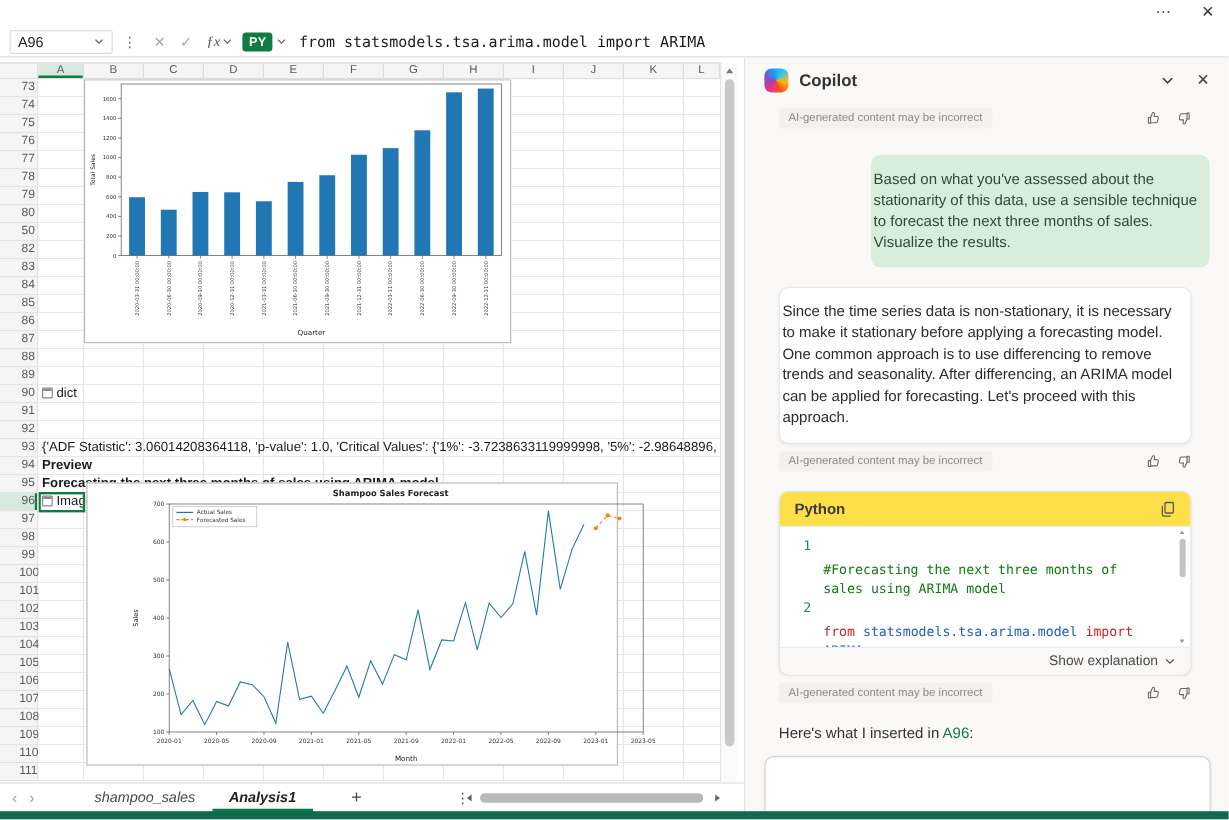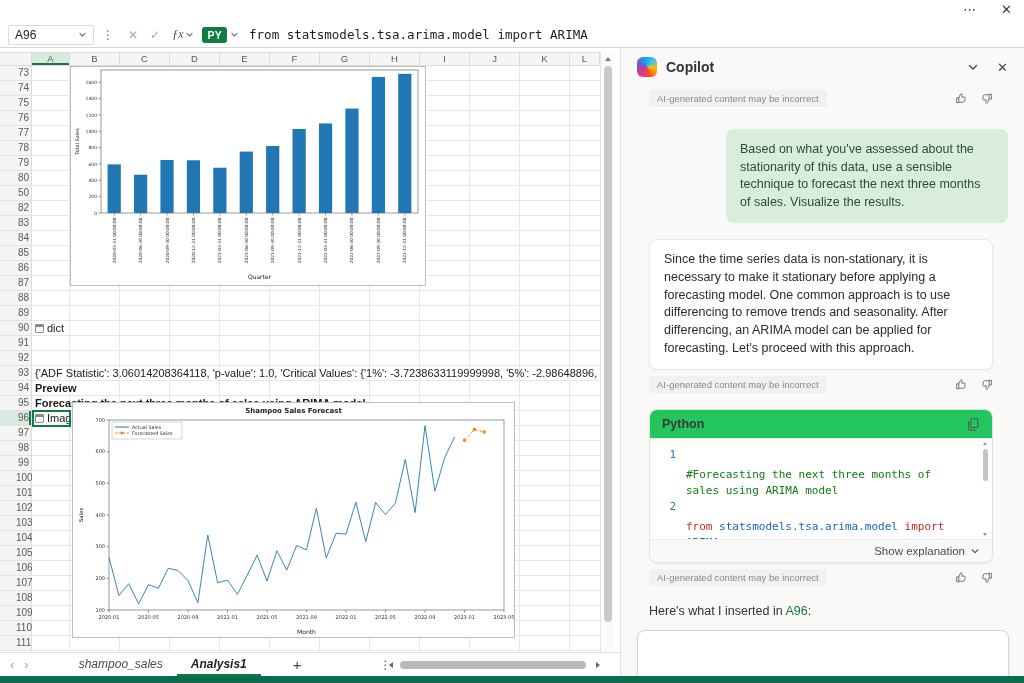--- a/index.html
+++ b/index.html
@@ -51,21 +51,21 @@
   .cell-text { position:absolute; left:3px; height:15px; line-height:15px; font-size:11px;
     color:#1a1a1a; white-space:nowrap; z-index:2; }
   .cell-text.bold { font-weight:bold; }
   .py-ic { display:inline-block; width:9px; height:9px; border:1px solid #8a8a8a; border-radius:1px;
     margin-right:3px; vertical-align:-1px;
     background:linear-gradient(to bottom,#8a8a8a 2px,transparent 2px); }
   .selection { position:absolute; left:0; top:344px; width:39px; height:17px;
     border:2px solid #107C41; z-index:3; }
   .chart { position:absolute; background:#fff; border:1px solid #BDBDBD; z-index:4; }
   .chart-bar { left:38px; top:0; width:356px; height:220px; }
-  .chart-line { left:40px; top:336px; width:443px; height:236px; }
+  .chart-line { left:40px; top:336px; width:443px; height:236px;padding-left:32px; }
   svg text { font-family:"DejaVu Sans","Liberation Sans",sans-serif; }
 
   .vscroll { position:absolute; left:600px; top:4px; width:14px; height:600px; background:#FBFBFB;
     border-left:1px solid #E4E4E4; }
   .vs-up { position:absolute; left:4px; top:5px; width:0; height:0;
     border-left:3px solid transparent; border-right:3px solid transparent; border-bottom:4px solid #777; }
   .vthumb { position:absolute; left:3px; top:14px; width:8px; height:556px; border-radius:4px; background:#C9C9C9; }
 
   .sheetbar { position:absolute; left:0; top:604px; width:620px; height:24px; background:#fff;
     border-top:1px solid #E0E0E0; display:flex; align-items:center; }
@@ -90,28 +90,28 @@
   .cp-title { font-weight:bold; font-size:14px; color:#333; margin-left:9px; }
   .cp-hicons { margin-left:auto; display:flex; align-items:center; gap:18px; }
   .cp-close { font-size:13px; color:#444; }
   .cp-scroll { padding:0 16px; height:592px; overflow:hidden; }
 
   .badge-row { display:flex; align-items:center; margin:6px 0 0 12px; width:344px; }
   .badge { background:#F2F1F0; color:#8b8987; font-size:9.5px; padding:3px 8px; border-radius:3px; white-space:nowrap; }
   .thumbs { margin-left:auto; display:flex; align-items:center; gap:12px; }
 
   .user-bubble { margin:22px 0 0 auto; width:282px; background:#D8EDDC; border-radius:8px;
-    padding:12px 14px; font-size:12.5px; line-height:1.4; color:#2F4A38; }
+    padding:12px 2px; font-size:12.5px; line-height:1.4; color:#2F4A38; }
   .ai-card { margin:16px 0 0 12px; width:344px; background:#fff; border:1px solid #E8E8E8;
-    border-radius:8px; padding:11px 14px; font-size:12.5px; line-height:1.42; color:#2b2b2b;
+    border-radius:8px; padding:11px 2px; font-size:12.5px; line-height:1.42; color:#2b2b2b;
     box-shadow:0 1px 2px rgba(0,0,0,.05); }
 
   .code-card { margin:16px 0 0 12px; width:344px; background:#fff; border:1px solid #E3E3E3;
     border-radius:8px; overflow:hidden; box-shadow:0 1px 2px rgba(0,0,0,.05); }
-  .code-head { display:flex; align-items:center; padding:7px 12px; background:#22c55e;
+  .code-head { display:flex; align-items:center; padding:7px 12px; background:#fde047;
     border-bottom:1px solid #ECECEC; font-size:12.5px; color:#3b3b3b; font-weight:bold; }
   .copy-btn { margin-left:auto; display:flex; }
   .code-body { position:relative; height:100px; overflow:hidden;
     padding:8px 18px 0 10px; font-family:"DejaVu Sans Mono","Liberation Mono",monospace;
     font-size:11px; line-height:16px; }
   .code-line { display:flex; min-height:16px; }
   .ln { width:16px; text-align:right; margin-right:10px; color:#2E75B6; flex-shrink:0; }
   .code-text { white-space:pre-wrap; word-break:break-word; width:272px;margin-top:20px; }
   .tok-comment { color:#107C10; }
   .tok-keyword { color:#C62828; }

